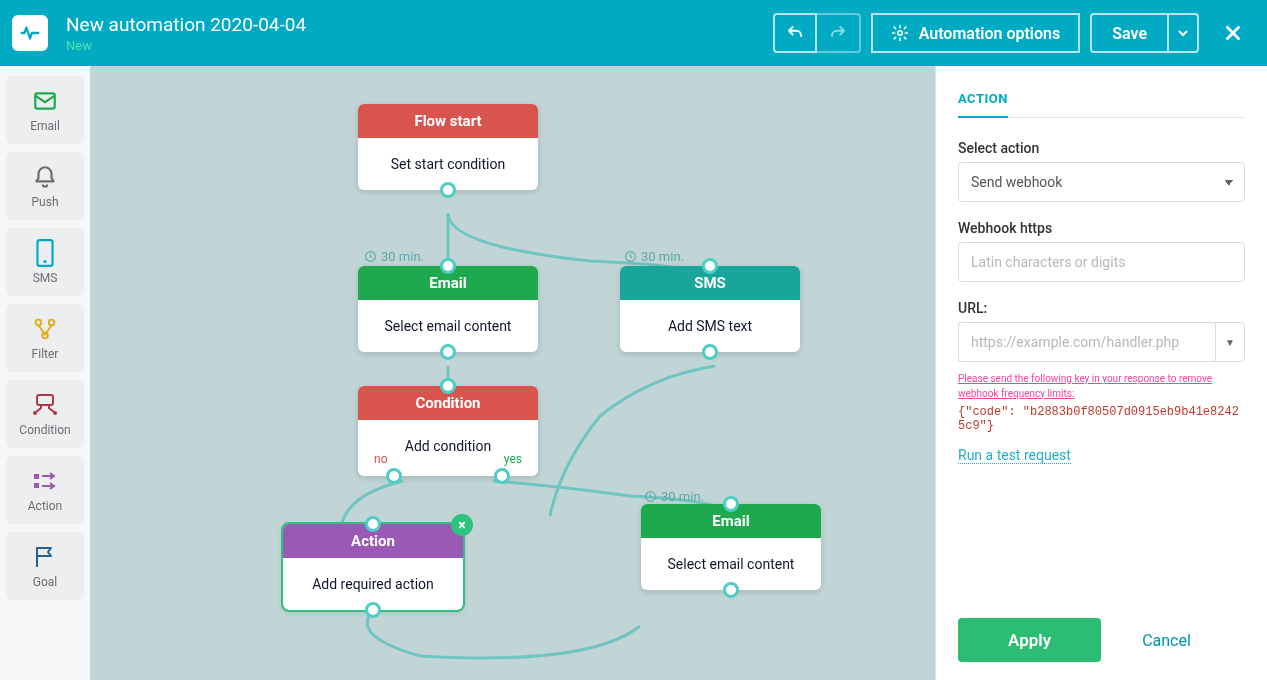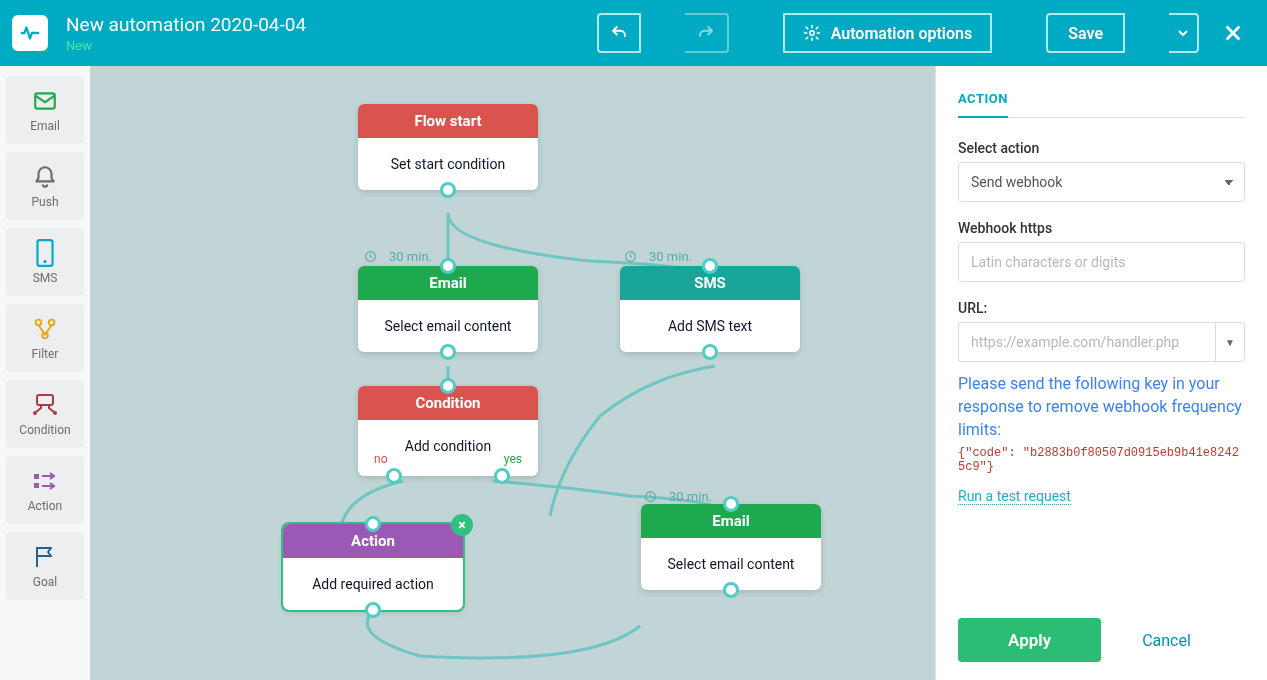--- a/index.html
+++ b/index.html
@@ -10,21 +10,21 @@
 .header-logo { width: 36px; height: 36px; background: #fff; border-radius: 6px; display: flex; align-items: center; justify-content: center; margin-right: 18px; }
 .header-logo svg { width: 22px; height: 22px; }
 .header-title-block { flex: 1; }
 .header-title { font-size: 19px; font-weight: 400; }
 .header-status { font-size: 13px; color: #4fe3a8; margin-top: 2px; }
 .header-actions { display: flex; align-items: center; gap: 10px; }
 .btn-group { display: flex; }
 .btn-group > * { border-radius: 0; }
 .btn-group > *:first-child { border-top-left-radius: 4px; border-bottom-left-radius: 4px; }
 .btn-group > *:last-child { border-top-right-radius: 4px; border-bottom-right-radius: 4px; }
-.btn-outlined { background: transparent; border: 2px solid rgba(255,255,255,0.7); color: #fff; height: 40px; display: flex; align-items: center; justify-content: center; cursor: pointer; font-size: 16px; font-weight: 600; margin-left: 44px; }
+.btn-outlined { background: transparent; border: 2px solid rgba(255,255,255,0.7); color: #fff; height: 40px; display: flex; align-items: center; justify-content: center; cursor: pointer; font-size: 16px; font-weight: 600; }
 .btn-outlined.icon-only { width: 44px; }
 .btn-outlined.dd { width: 30px; border-left: none; }
 .btn-automation { padding: 0 18px; gap: 10px; }
 .btn-save { padding: 0 20px; }
 .close-x { width: 28px; height: 28px; display:flex; align-items:center; justify-content:center; cursor:pointer; margin-left: 10px;}
 .close-x svg { width: 22px; height: 22px; stroke: #fff; stroke-width: 3; }
 
 
 .main { display: flex; height: calc(100% - 66px); }
 .sidebar { width: 90px; background: #f6f7f8; padding: 10px 6px; display: flex; flex-direction: column; gap: 8px; }
@@ -49,38 +49,38 @@
 .cond-yes { color: #1ea94f; }
 
 .port { position: absolute; width: 16px; height: 16px; border: 3px solid #4ecdc4; background: #fff; border-radius: 50%; }
 .port.bottom { bottom: -8px; left: 50%; transform: translateX(-50%); }
 .port.top { top: -8px; left: 50%; transform: translateX(-50%); }
 .port.bl { bottom: -8px; left: 28px; }
 .port.br { bottom: -8px; right: 28px; }
 
 .del-btn { position:absolute; top:-10px; right:-10px; width:22px; height:22px; border-radius:50%; background:#2ec27e; color:#fff; display:flex; align-items:center; justify-content:center; cursor:pointer; font-size:14px; font-weight:bold;}
 
-.delay-label { position:absolute; color:#5aa8a8; font-size:13px; display:flex; align-items:center; gap:12px; }
+.delay-label { position:absolute; color:#5aa8a8; font-size:13px; display:flex; align-items:center; gap:4px; }
 
 svg.connections { position:absolute; inset:0; width:100%; height:100%; pointer-events:none; }
 svg.connections path { fill:none; stroke:#6fc5c1; stroke-width:3; }
 
 
 .panel { width: 332px; background: #fff; display:flex; flex-direction:column; border-left: 1px solid #e0e3e5;}
 .panel-body { flex:1; padding: 22px 22px 10px; overflow:auto; }
 .panel-tab { color:#00aac3; font-weight:700; font-size:13px; letter-spacing: .5px; padding-bottom: 10px; border-bottom: 2px solid #00aac3; display:inline-block; }
 .panel-hr { border:none; border-bottom:1px solid #e0e3e5; margin-top:-1px; margin-bottom: 22px;}
 .panel-label { font-size:14px; color:#333; margin-bottom: 6px; font-weight:500;}
 .panel-control { width:100%; border:1px solid #d7dbdd; border-radius:4px; height:40px; padding:8px 12px; font-size:14px; color:#555; background:#fff; }
 select.panel-control { appearance:none; background-image: linear-gradient(45deg, transparent 50%, #666 50%), linear-gradient(135deg, #666 50%, transparent 50%); background-position: calc(100% - 15px) 17px, calc(100% - 10px) 17px; background-size: 5px 5px; background-repeat:no-repeat;}
 .panel-control::placeholder { color:#b3b9bc; }
 .url-wrap { display:flex; gap:0; }
 .url-wrap input { border-top-right-radius:0; border-bottom-right-radius:0; border-right:none; }
 .url-dd { width:34px; border:1px solid #d7dbdd; border-radius:0 4px 4px 0; display:flex; align-items:center; justify-content:center; cursor:pointer; font-size: 10px; color:#666;}
-.panel-help { font-size: 16px; color:#3b82f6; line-height:1.45; margin-top:10px;}
+.panel-help { font-size: 10px; color:#ec4899; line-height:1.45; margin-top:10px;text-decoration:underline;}
 .panel-code { font-family: "Courier New", monospace; color:#c0392b; font-size:12px; margin-top:4px; word-break: break-all;}
 .panel-link { display:inline-block; margin-top:14px; color:#1fb0c9; font-size:14px; border-bottom:1px dotted #1fb0c9; cursor:pointer; }
 
 .panel-footer { padding: 18px 22px; display:flex; align-items:center; gap: 41px; }
 .btn-apply { background:#2bbd73; color:#fff; border:none; border-radius:4px; height:44px; padding:0 50px; font-size:17px; font-weight:600; cursor:pointer; }
 .btn-cancel { color:#0093ac; font-size:16px; cursor:pointer; }
 
 .spacer { height: 18px; }
 </style>
 </head>

